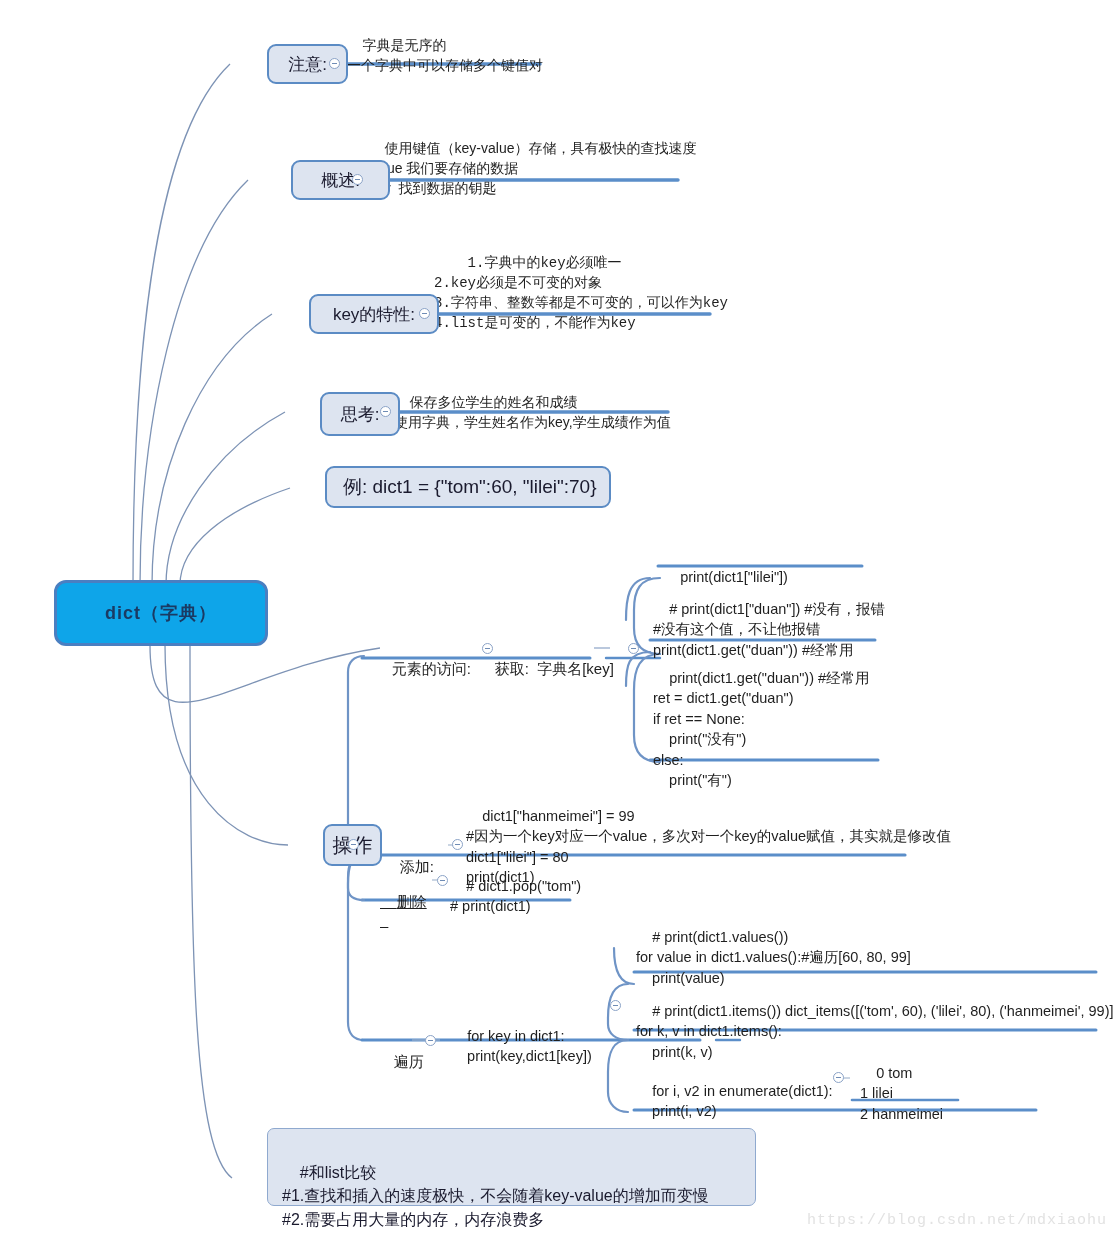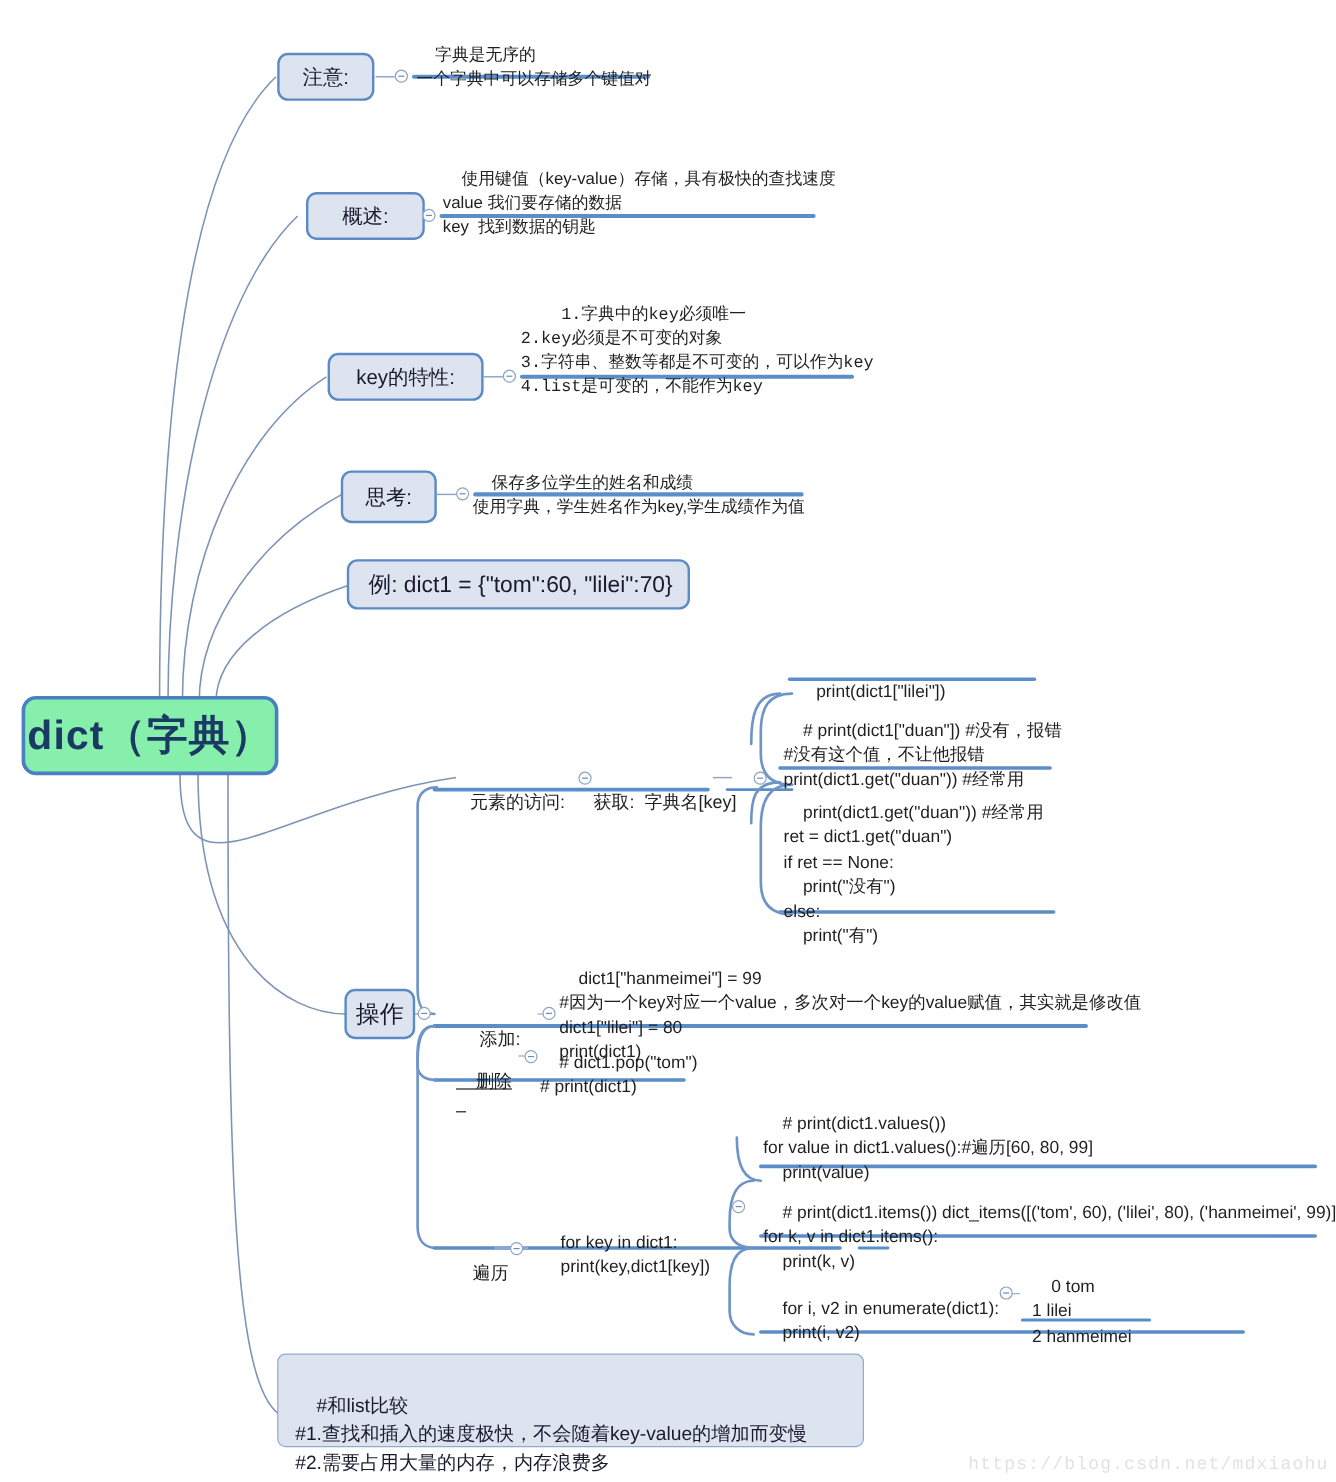--- a/index.html
+++ b/index.html
@@ -28,26 +28,27 @@
     box-sizing:border-box;
     background:#dde4f0;
     border:2px solid #5b8bc4;
     border-radius:9px;
     display:flex;
     align-items:center;
     justify-content:center;
     white-space:nowrap;
     color:#1a1a2e;
     z-index:5;
+    margin-left:36px;
   }
   .node.root{
-    background:#86efac;
+    background:#0ea5e9;
     border:3px solid #4a7fc1;
     border-radius:12px;
-    font-size:34px;
+    font-size:18px;
     font-weight:bold;
     color:#1b3a63;
     letter-spacing:1px;
     text-align:right;
   }
   .node.lvl1{
     font-size:17px;
     padding:0 12px;
   }
   .node.lvl1.small{font-size:20px;}

